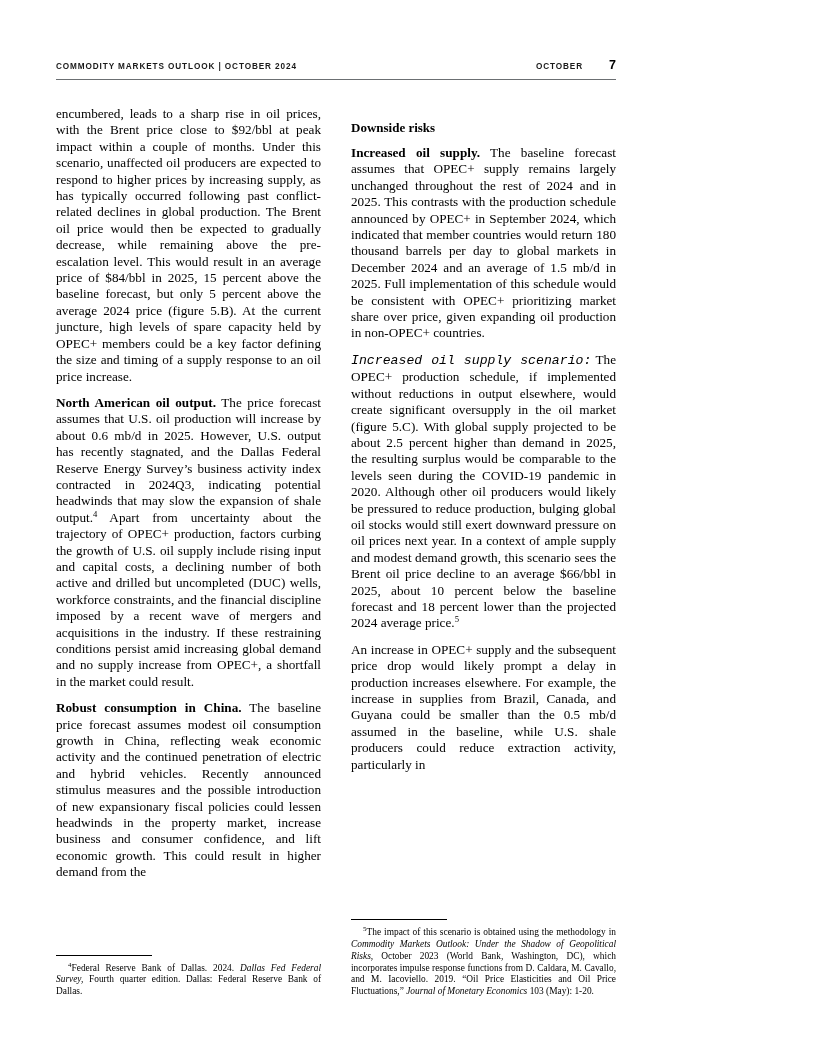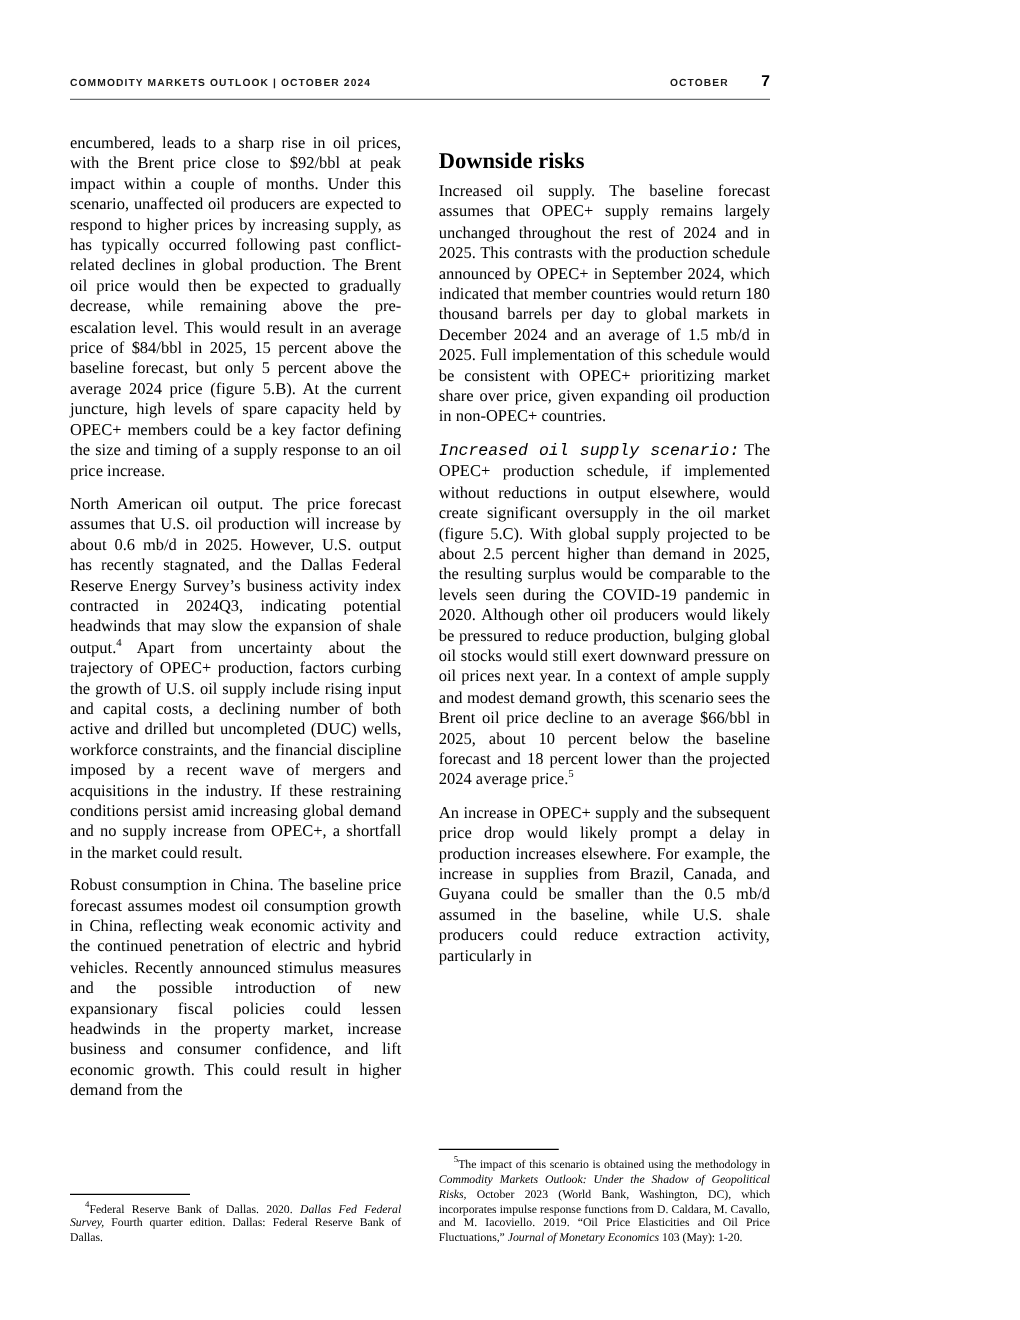--- a/index.html
+++ b/index.html
@@ -73,28 +73,28 @@
   p {
     margin: 0 0 10px 0;
     font-size: 13.2px;
     line-height: 16.4px;
     text-align: justify;
     text-justify: inter-word;
     hyphens: auto;
     -webkit-hyphens: auto;
   }
   .lead {
-    font-weight: 400;
+    font-weight: 700;
   }
   .lead-italic {
     font-style: italic;
     font-family: Liberation Mono, monospace;
   }
   h3.subhead {
-    font-size: 18px;
+    font-size: 13px;
     font-weight: 700;
     margin: 14px 0 9px 0;
     line-height: 16px;
   }
   sup {
     font-size: 8.6px;
     vertical-align: super;
     line-height: 0;
   }
   
@@ -141,21 +141,21 @@
         <p><span>encumbered, leads to a sharp rise in oil prices, with the Brent price close to $92/bbl at peak impact within a couple of months. Under this scenario, unaffected oil producers are expected to respond to higher prices by increasing supply, as has typically occurred following past conflict-related declines in global production. The Brent oil price would then be expected to gradually decrease, while remaining above the pre-escalation level. This would result in an average price of $84/bbl in 2025, 15 percent above the baseline forecast, but only 5 percent above the average 2024 price (figure 5.B). At the current juncture, high levels of spare capacity held by OPEC+ members could be a key factor defining the size and timing of a supply response to an oil price increase.</span></p>
 
         <p><span class="lead">North American oil output.</span><span> The price forecast assumes that U.S. oil production will increase by about 0.6 mb/d in 2025. However, U.S. output has recently stagnated, and the Dallas Federal Reserve Energy Survey’s business activity index contracted in 2024Q3, indicating potential headwinds that may slow the expansion of shale output.</span><sup>4</sup><span> Apart from uncertainty about the trajectory of OPEC+ production, factors curbing the growth of U.S. oil supply include rising input and capital costs, a declining number of both active and drilled but uncompleted (DUC) wells, workforce constraints, and the financial discipline imposed by a recent wave of mergers and acquisitions in the industry. If these restraining conditions persist amid increasing global demand and no supply increase from OPEC+, a shortfall in the market could result.</span></p>
 
         <p><span class="lead">Robust consumption in China.</span><span> The baseline price forecast assumes modest oil consumption growth in China, reflecting weak economic activity and the continued penetration of electric and hybrid vehicles. Recently announced stimulus measures and the possible introduction of new expansionary fiscal policies could lessen headwinds in the property market, increase business and consumer confidence, and lift economic growth. This could result in higher demand from the</span></p>
 
       </div>
 
       <div class="footnotes">
         <div class="fn-rule"></div>
-        <p class="footnote"><sup>4</sup><span>Federal Reserve Bank of Dallas. 2020. </span><i>Dallas Fed Federal Survey,</i><span> Fourth quarter edition. Dallas: Federal Reserve Bank of Dallas.</span></p>
+        <p class="footnote"><sup>4</sup><span>Federal Reserve Bank of Dallas. 2024. </span><i>Dallas Fed Federal Survey,</i><span> Fourth quarter edition. Dallas: Federal Reserve Bank of Dallas.</span></p>
       </div>
     </div>
 
     <div class="col">
       <div class="col-body">
 
 
         <h3 class="subhead">Downside risks</h3>
 
         <p><span class="lead">Increased oil supply.</span><span> The baseline forecast assumes that OPEC+ supply remains largely unchanged throughout the rest of 2024 and in 2025. This contrasts with the production schedule announced by OPEC+ in September 2024, which indicated that member countries would return 180 thousand barrels per day to global markets in December 2024 and an average of 1.5 mb/d in 2025. Full implementation of this schedule would be consistent with OPEC+ prioritizing market share over price, given expanding oil production in non-OPEC+ countries.</span></p>

